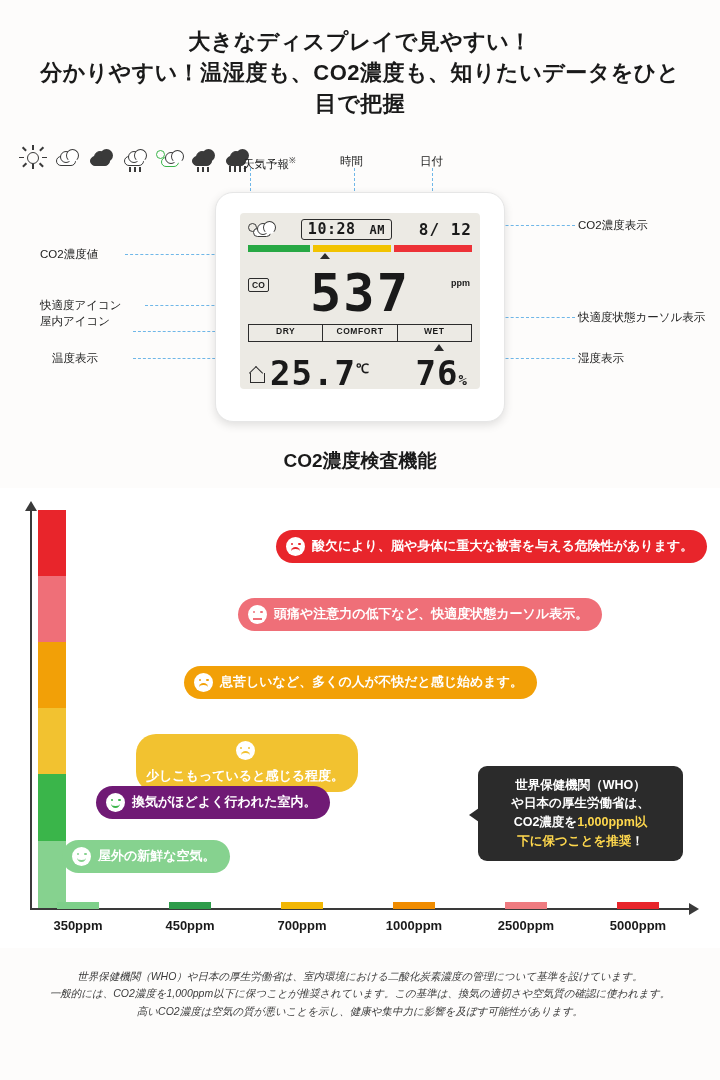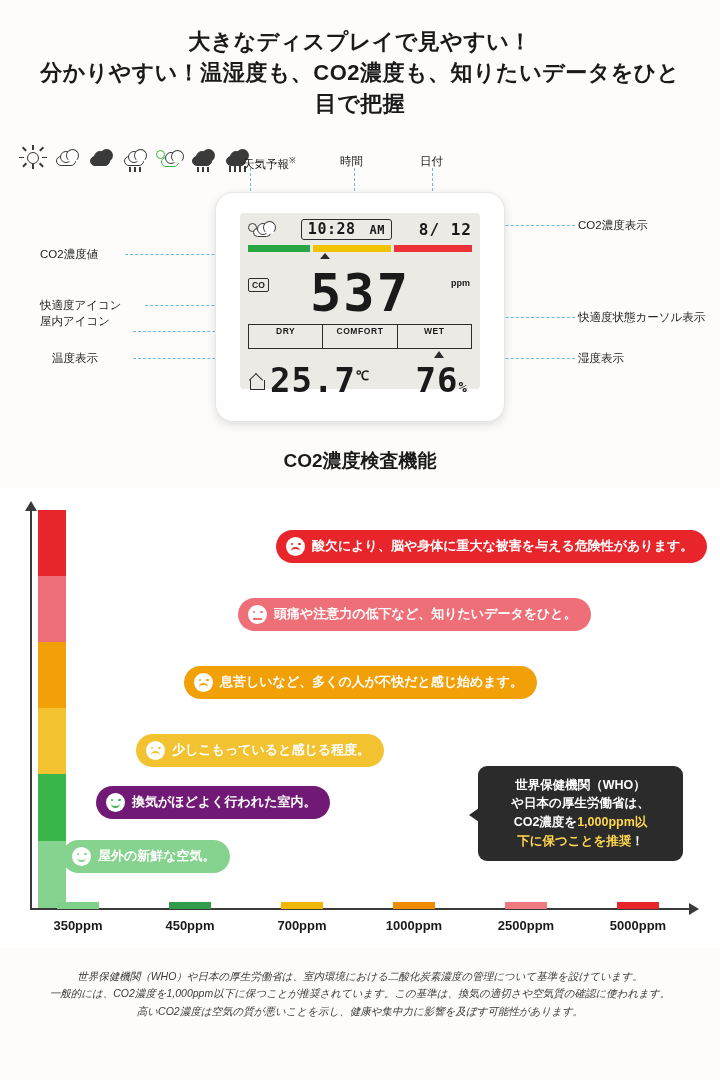--- a/index.html
+++ b/index.html
@@ -156,21 +156,21 @@
     letter-spacing: 2px;
     line-height: 58px;
   }
   .ppm {
     position: absolute; right: 2px; top: 16px;
     font-size: 9px; font-weight: bold;
   }
   .comfort-bar {
     display: flex;
     border: 1.4px solid #2c2c2c;
-    height: 25px;
+    height: 18px;
     font-size: 8.5px; font-weight: bold;
     letter-spacing: 0.6px;
   }
   .comfort-bar div {
     flex: 1; text-align: center; line-height: 13px;
     border-right: 1.4px solid #2c2c2c;
   }
   .comfort-bar div:last-child { border-right: none; }
   .bottom-row { position: relative; height: 52px; margin-top: 5px; }
   .home-ic {
@@ -492,33 +492,33 @@
     </span>
     <span>酸欠により、脳や身体に重大な被害を与える危険性があります。</span>
   </div>
 
   <div class="bubble" style="left:238px; top:110px; background:#ef6f78;">
     <span class="face">
       <span class="eye l" style="background:#ef6f78;"></span>
         <span class="eye r" style="background:#ef6f78;"></span>
       <span class="mouth m-flat" style="border-color:#ef6f78;"></span>
     </span>
-    <span>頭痛や注意力の低下など、知りたいデータをひと。</span>
+    <span>頭痛や注意力の低下など、快適度状態カーソル表示。</span>
   </div>
 
   <div class="bubble" style="left:184px; top:178px; background:#f2a007;">
     <span class="face">
       <span class="eye l" style="background:#f2a007;"></span>
         <span class="eye r" style="background:#f2a007;"></span>
       <span class="mouth m-frown" style="border-color:#f2a007;"></span>
     </span>
     <span>息苦しいなど、多くの人が不快だと感じ始めます。</span>
   </div>
 
-  <div class="bubble" style="left:136px; top:246px; background:#f2c230;">
+  <div class="bubble" style="left:136px; top:246px; background:#f2c230;flex-direction:column;">
     <span class="face">
       <span class="eye l" style="background:#f2c230;"></span>
         <span class="eye r" style="background:#f2c230;"></span>
       <span class="mouth m-frown" style="border-color:#f2c230;"></span>
     </span>
     <span>少しこもっていると感じる程度。</span>
   </div>
 
   <div class="bubble" style="left:96px; top:298px; background:#701a75;">
     <span class="face">

